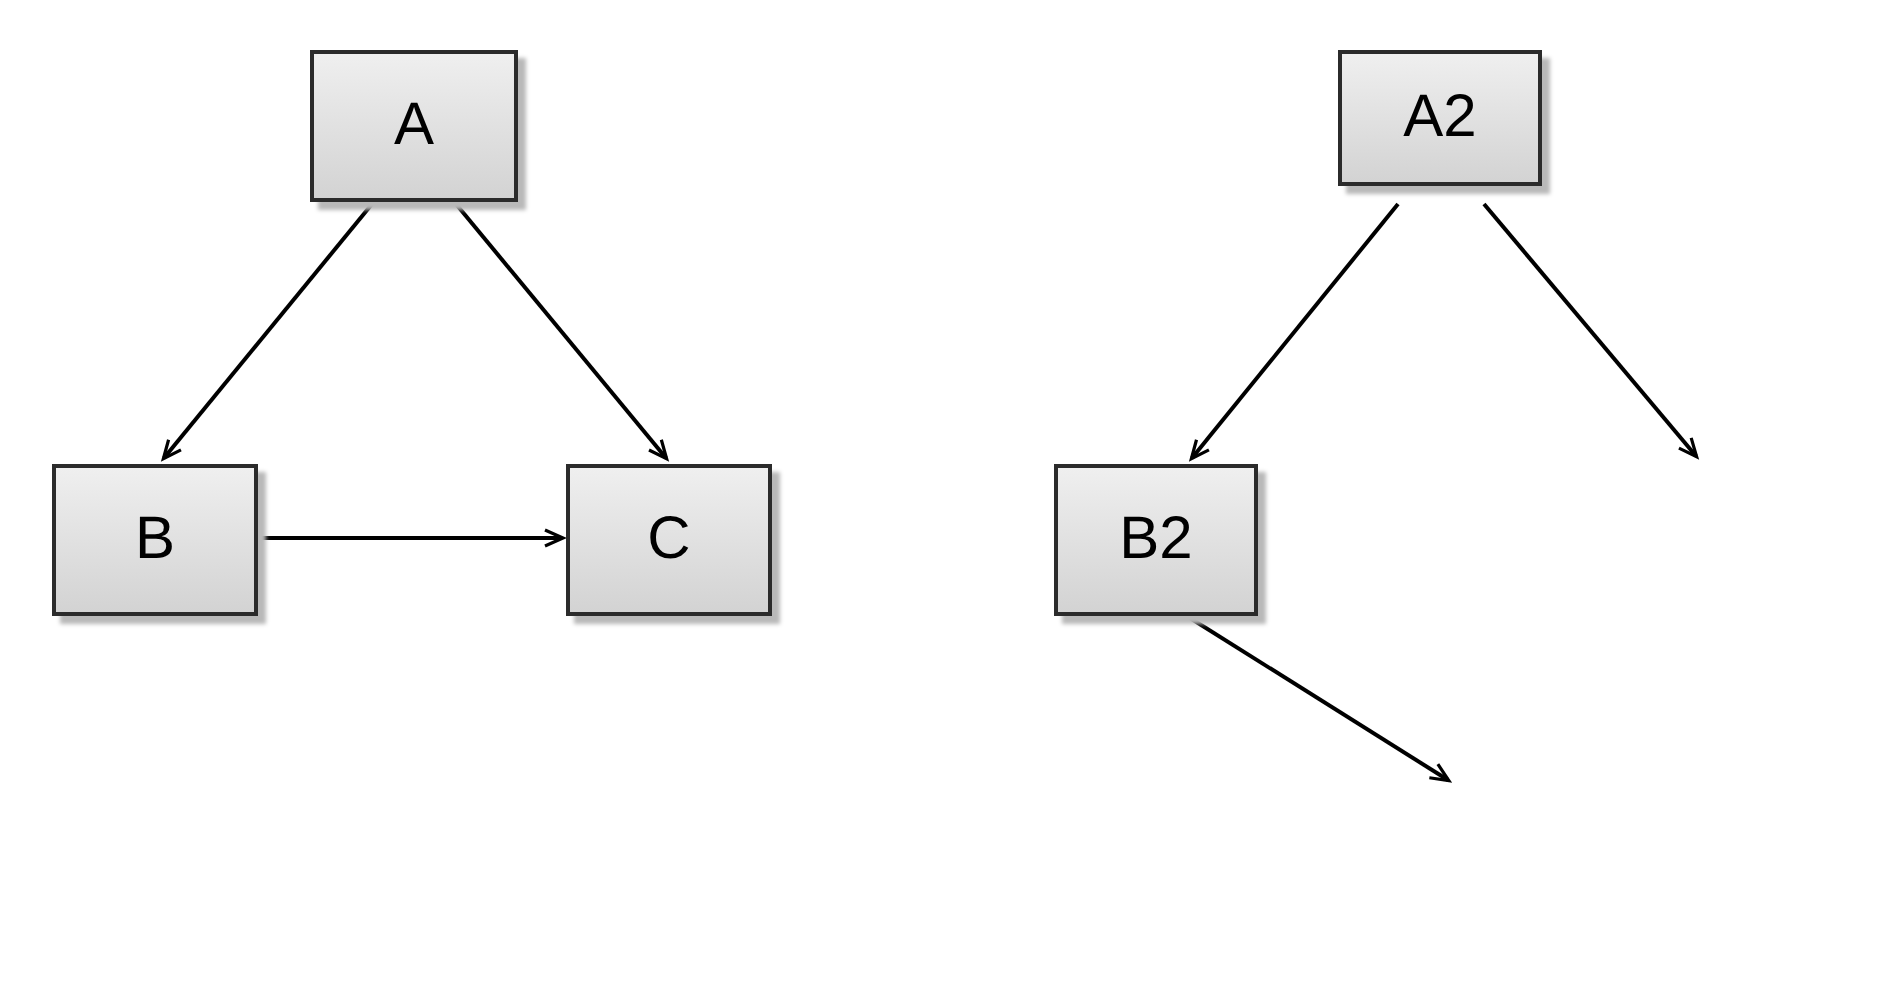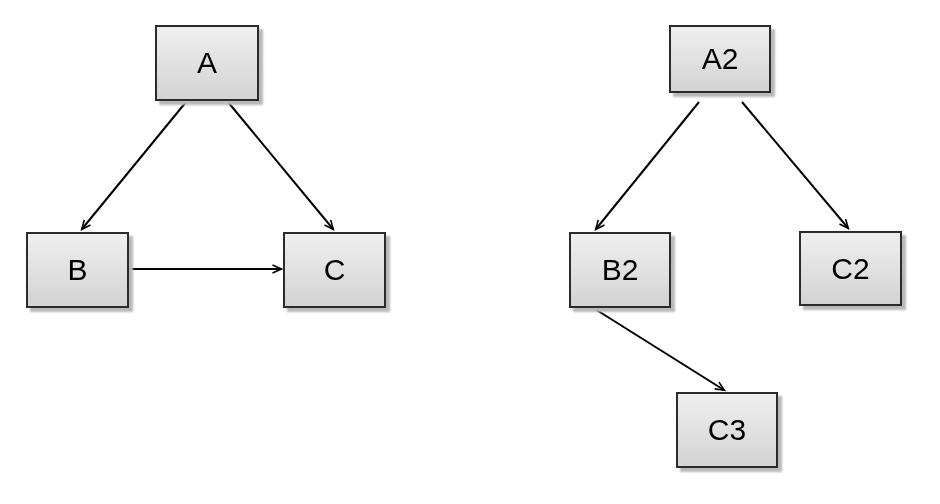--- a/index.html
+++ b/index.html
@@ -59,23 +59,17 @@
   </div>
   <div class="node" style="left: 26px; top: 232px; width: 103px; height: 76px; border: 2px solid rgb(43, 43, 43); background: linear-gradient(rgb(239, 239, 239), rgb(211, 211, 211)); box-shadow: rgb(185, 185, 185) 4px 4px 2px;">
     <span class="label" style="color: rgb(0, 0, 0);">B</span>
   </div>
   <div class="node" style="left: 283px; top: 232px; width: 103px; height: 76px; border: 2px solid rgb(43, 43, 43); background: linear-gradient(rgb(239, 239, 239), rgb(211, 211, 211)); box-shadow: rgb(185, 185, 185) 4px 4px 2px;">
     <span class="label" style="color: rgb(0, 0, 0);">C</span>
   </div>
   <div class="node" style="left: 669px; top: 25px; width: 102px; height: 68px; border: 2px solid rgb(43, 43, 43); background: linear-gradient(rgb(239, 239, 239), rgb(211, 211, 211)); box-shadow: rgb(185, 185, 185) 4px 4px 2px;">
     <span class="label" style="color: rgb(0, 0, 0);">A2</span>
   </div>
-  <div class="node" style="left: 569px; top: 232px; width: 102px; height: 76px; border: 2px solid rgb(43, 43, 43); background: linear-gradient(rgb(239, 239, 239), rgb(211, 211, 211)); box-shadow: rgb(185, 185, 185) 4px 4px 2px;">
+  <div class="node" style="left: 527px; top: 232px; width: 102px; height: 76px; border: 2px solid rgb(43, 43, 43); background: linear-gradient(rgb(239, 239, 239), rgb(211, 211, 211)); box-shadow: rgb(185, 185, 185) 4px 4px 2px;">
     <span class="label" style="color: rgb(0, 0, 0);">B2</span>
-  </div>
-  <div class="node" style="left: 799px; top: 231px; width: 103px; height: 75px; border: 2px solid rgb(43, 43, 43); background: linear-gradient(rgb(239, 239, 239), rgb(211, 211, 211)); box-shadow: rgb(185, 185, 185) 4px 4px 2px;">
-    <span class="label" style="color: rgb(0, 0, 0);">C2</span>
-  </div>
-  <div class="node" style="left: 676px; top: 392px; width: 102px; height: 76px; border: 2px solid rgb(43, 43, 43); background: linear-gradient(rgb(239, 239, 239), rgb(211, 211, 211)); box-shadow: rgb(185, 185, 185) 4px 4px 2px;">
-    <span class="label" style="color: rgb(0, 0, 0);">C3</span>
   </div>
 
 </div>
 
 </body></html>

